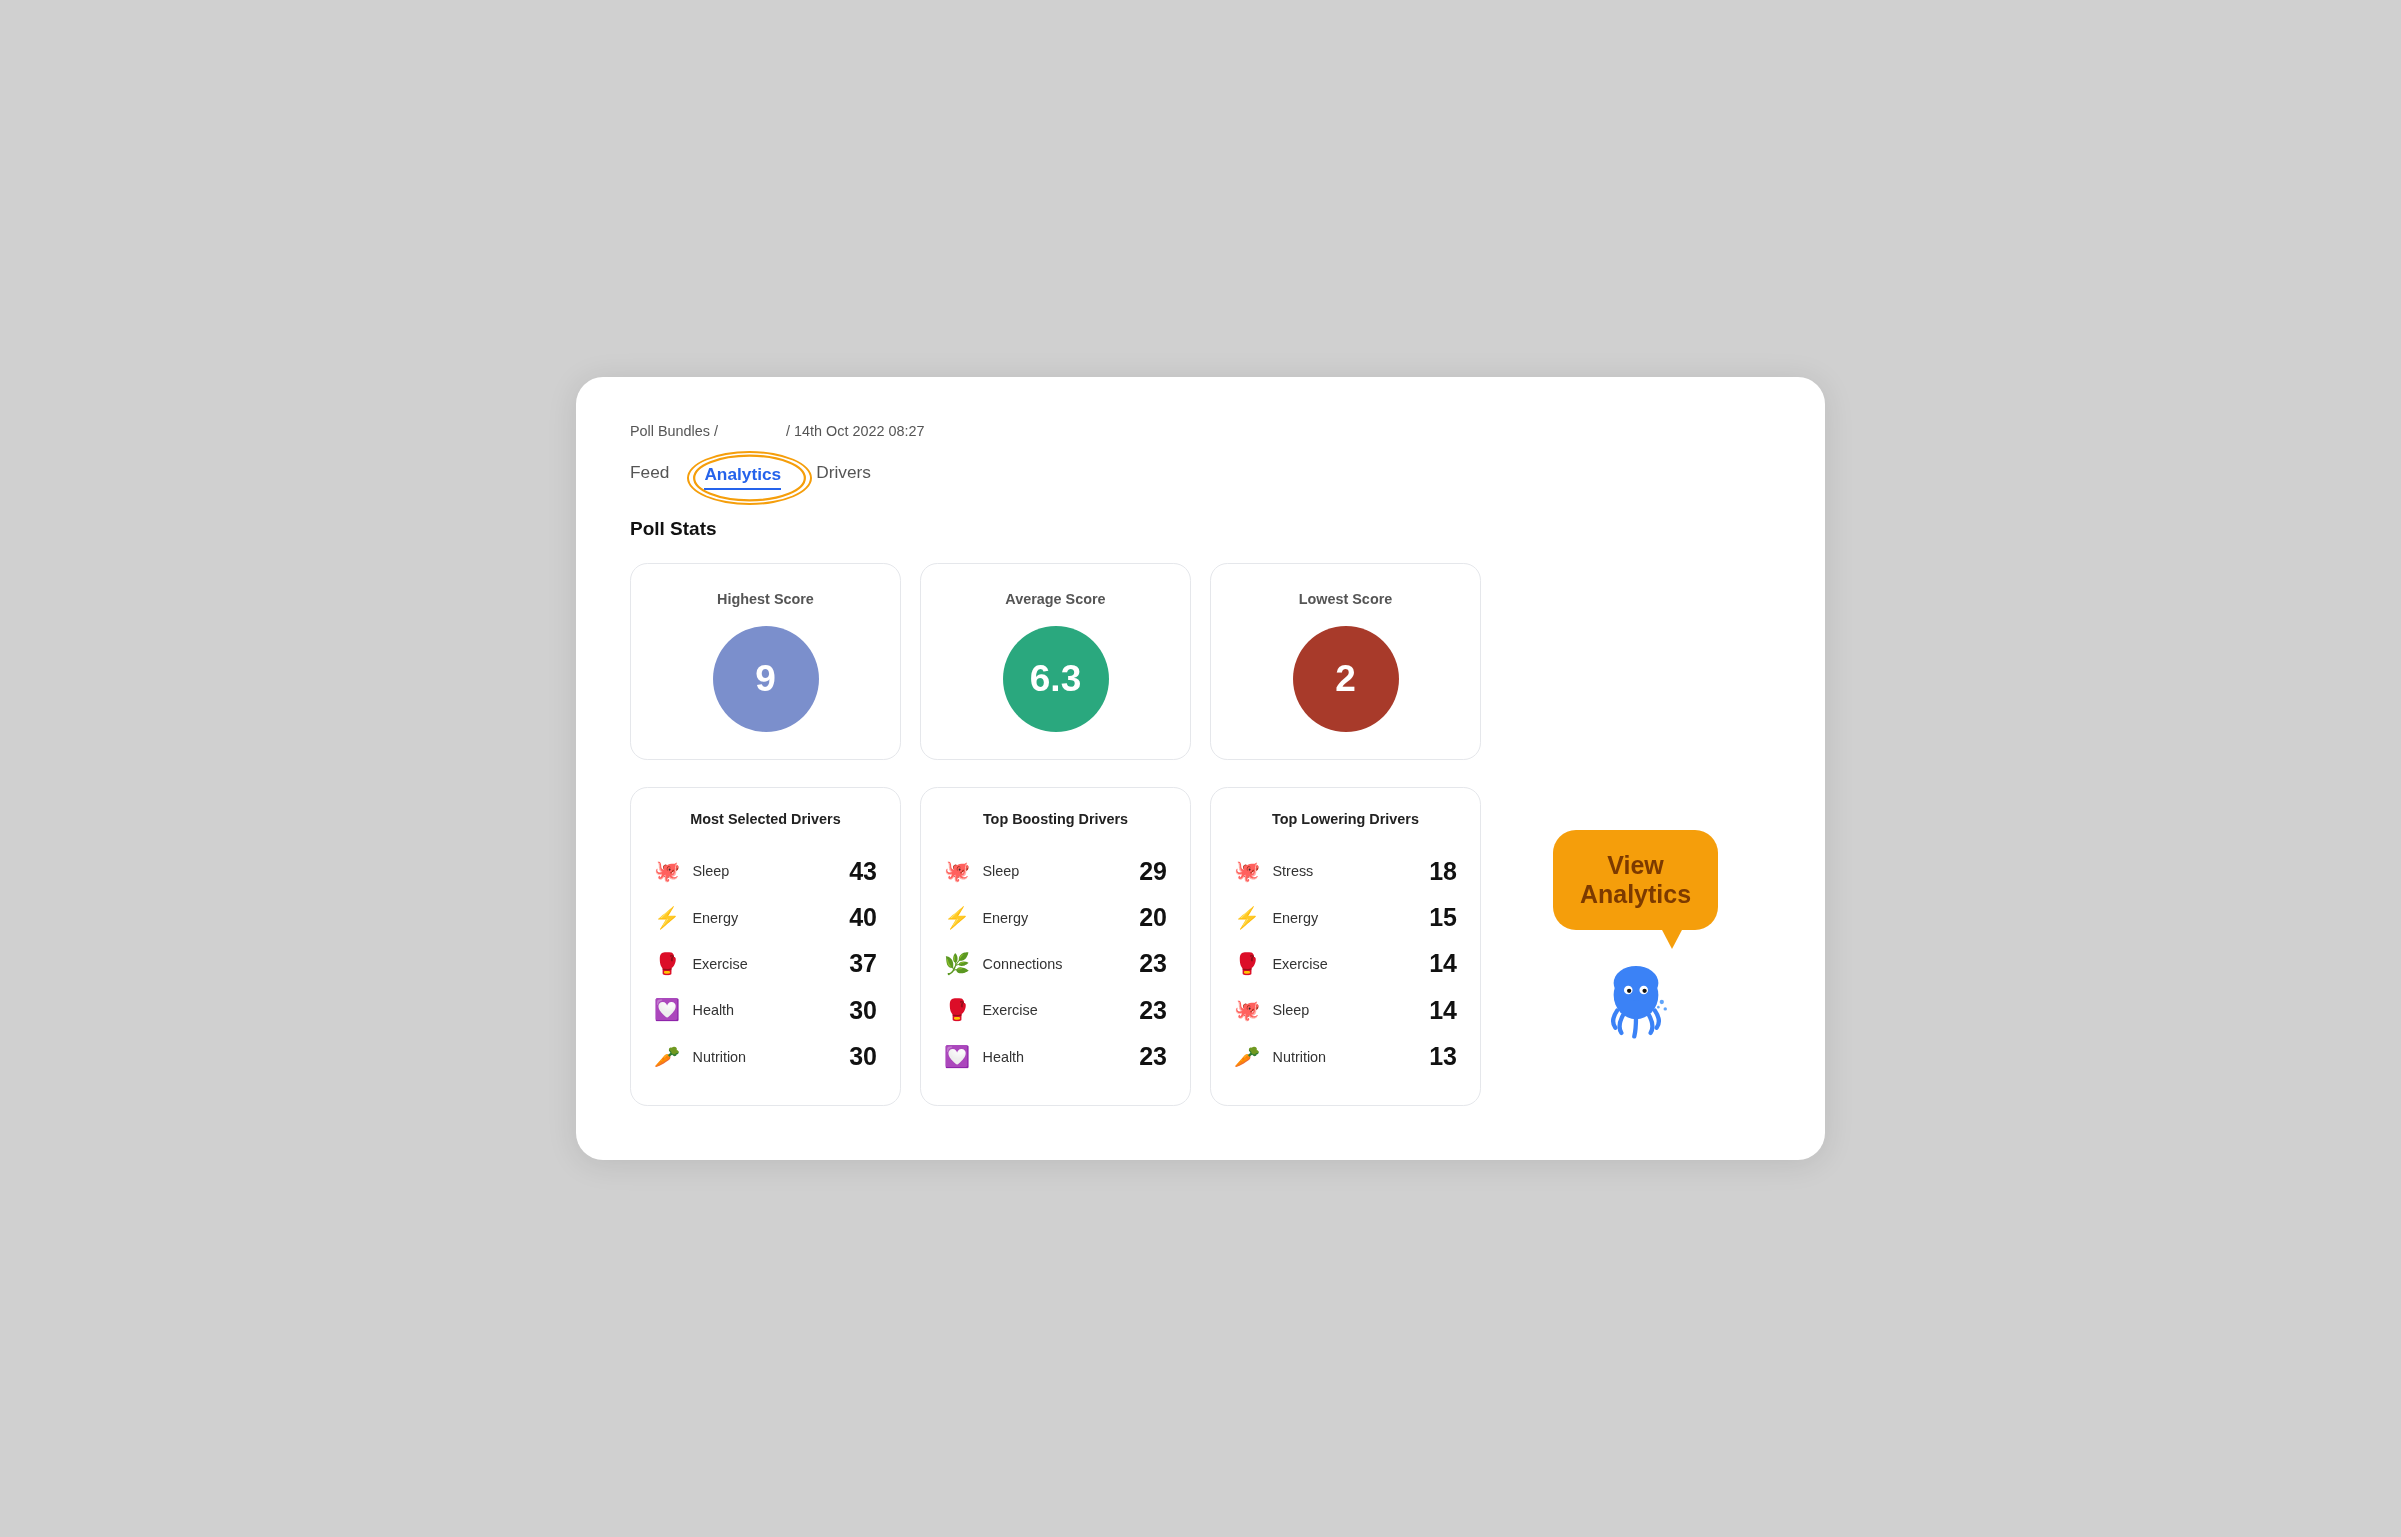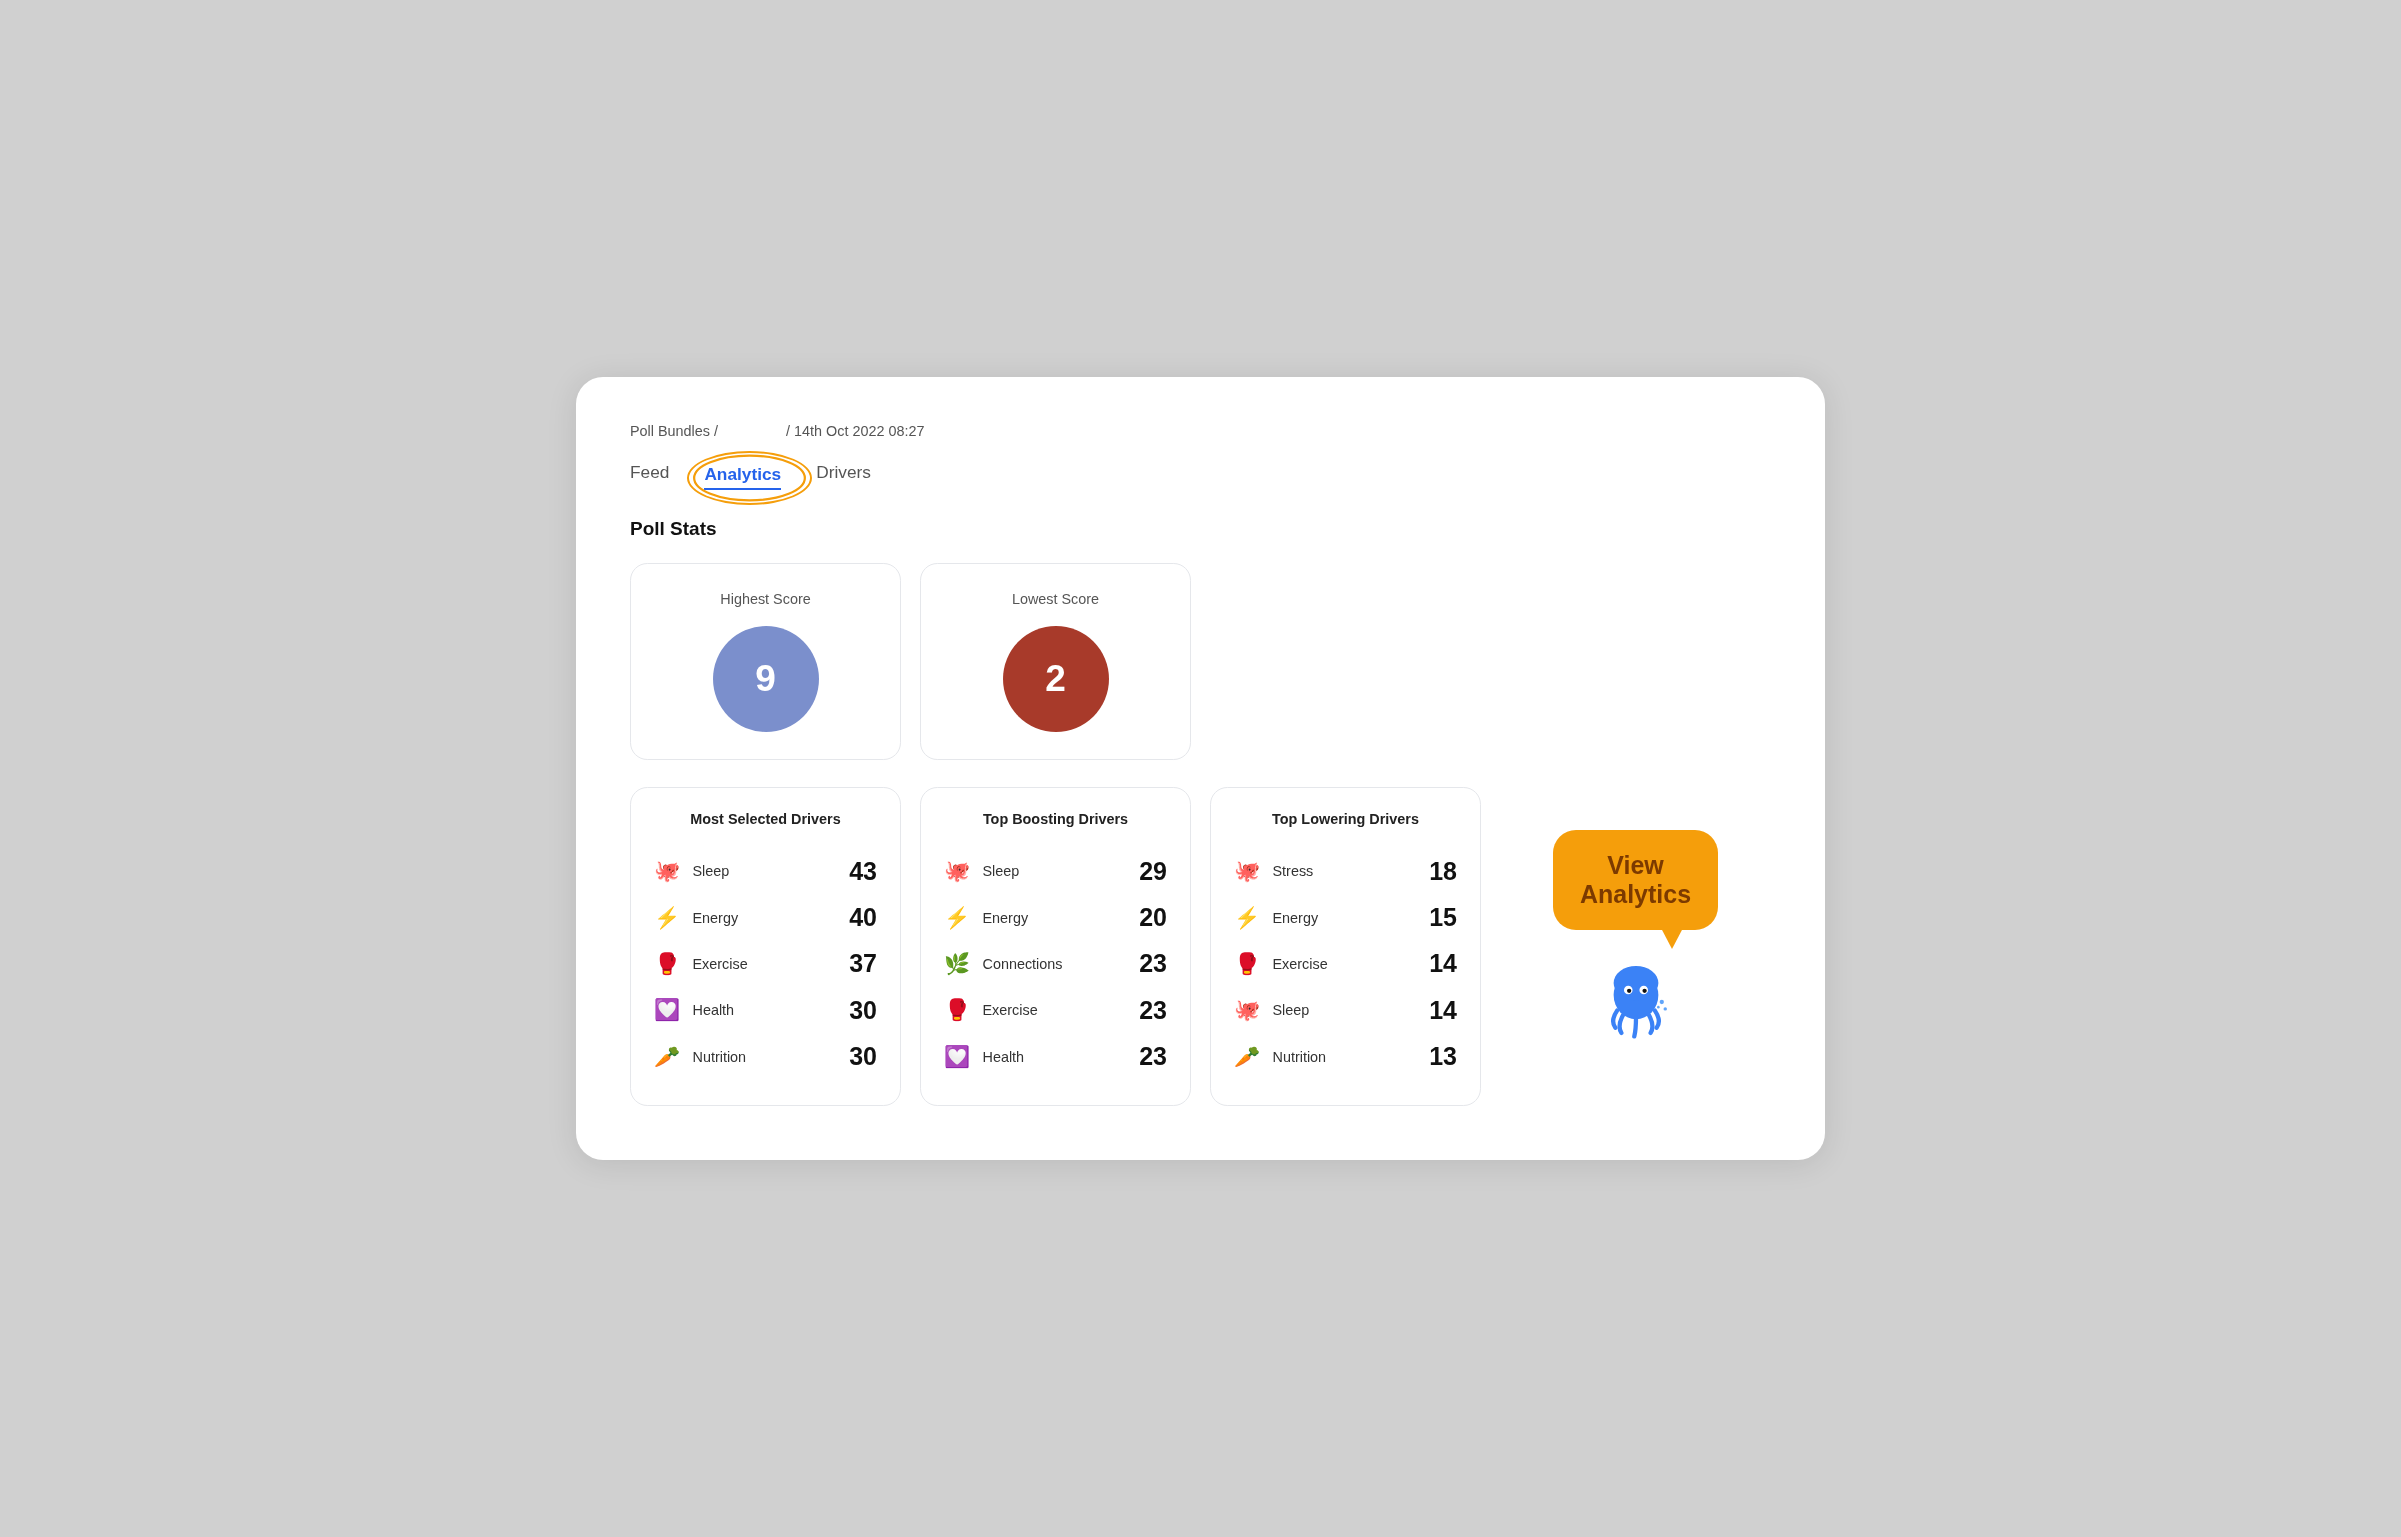--- a/index.html
+++ b/index.html
@@ -73,21 +73,21 @@
       border: 1px solid #e5e7eb;
       padding: 27px 19px;
       display: flex;
       flex-direction: column;
       align-items: center;
       gap: 19px;
     }
     .stat-card-title {
       font-size: 14.4px;
       color: #555;
-      font-weight: 400;
+      font-weight: 700;
       text-align: center;
     }
     .stat-circle {
       width: 106px;
       height: 106px;
       border-radius: 50%;
       display: flex;
       align-items: center;
       justify-content: center;
       font-size: 37px;
@@ -211,20 +211,26 @@
 
   <div class="stats-row">
 
     <div class="stat-card">
       <div class="stat-card-title">Highest Score</div>
       <div class="stat-circle" style="background:#7b8fcc;">
         <span>9</span>
       </div>
     </div>
 
+    <div class="stat-card">
+      <div class="stat-card-title">Average Score</div>
+      <div class="stat-circle" style="background:#2aa87e;">
+        <span>6.3</span>
+      </div>
+    </div>
 
     <div class="stat-card">
       <div class="stat-card-title">Lowest Score</div>
       <div class="stat-circle" style="background:#a83a2a;">
         <span>2</span>
       </div>
     </div>
 
   </div>
 

